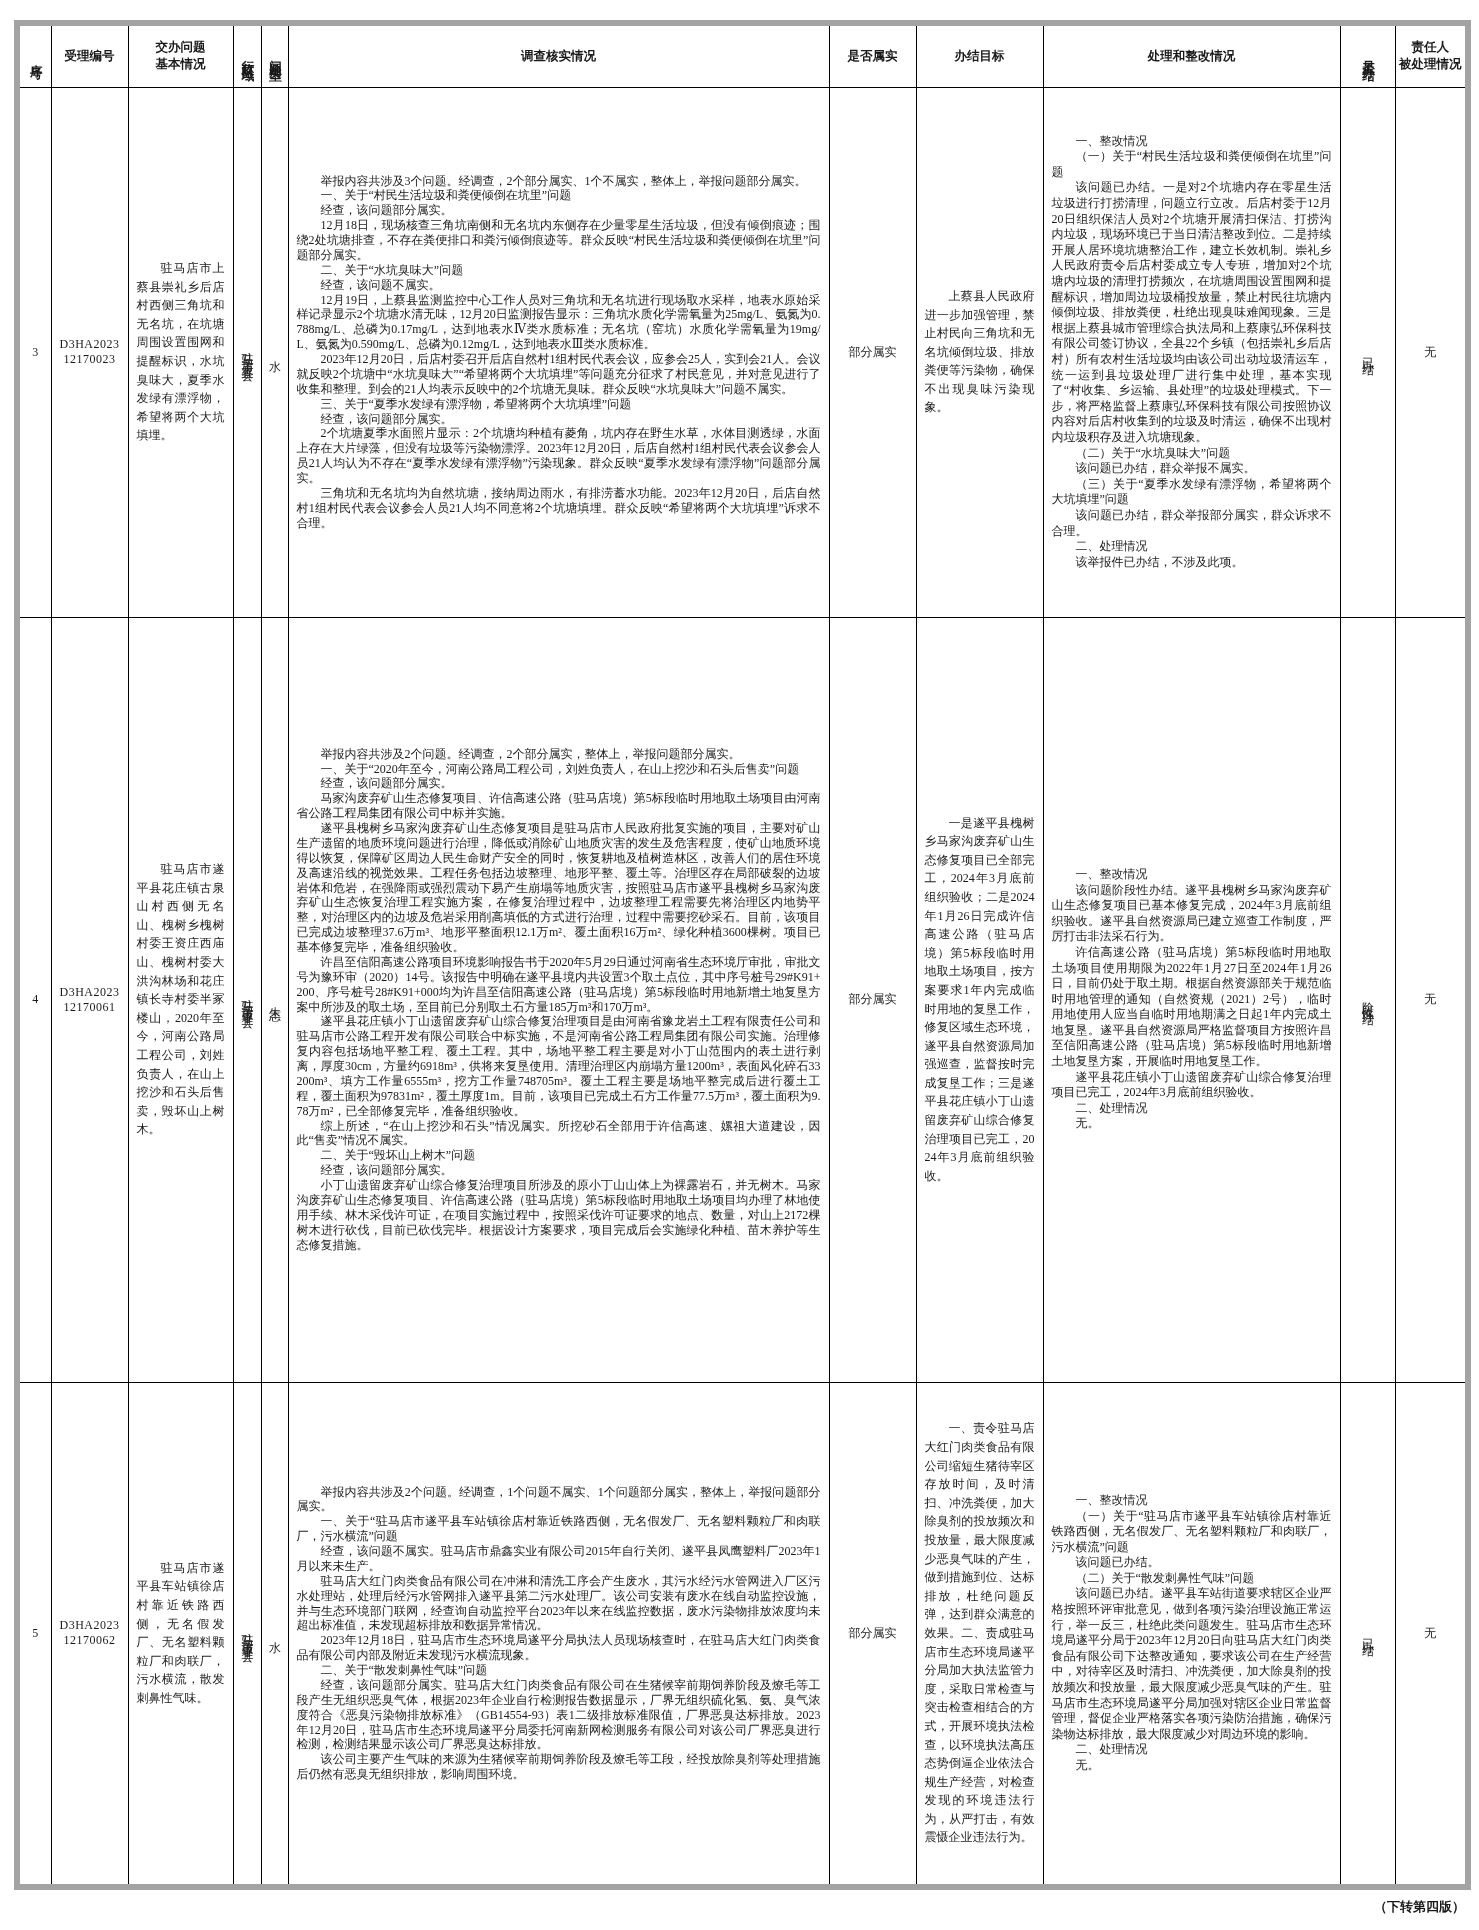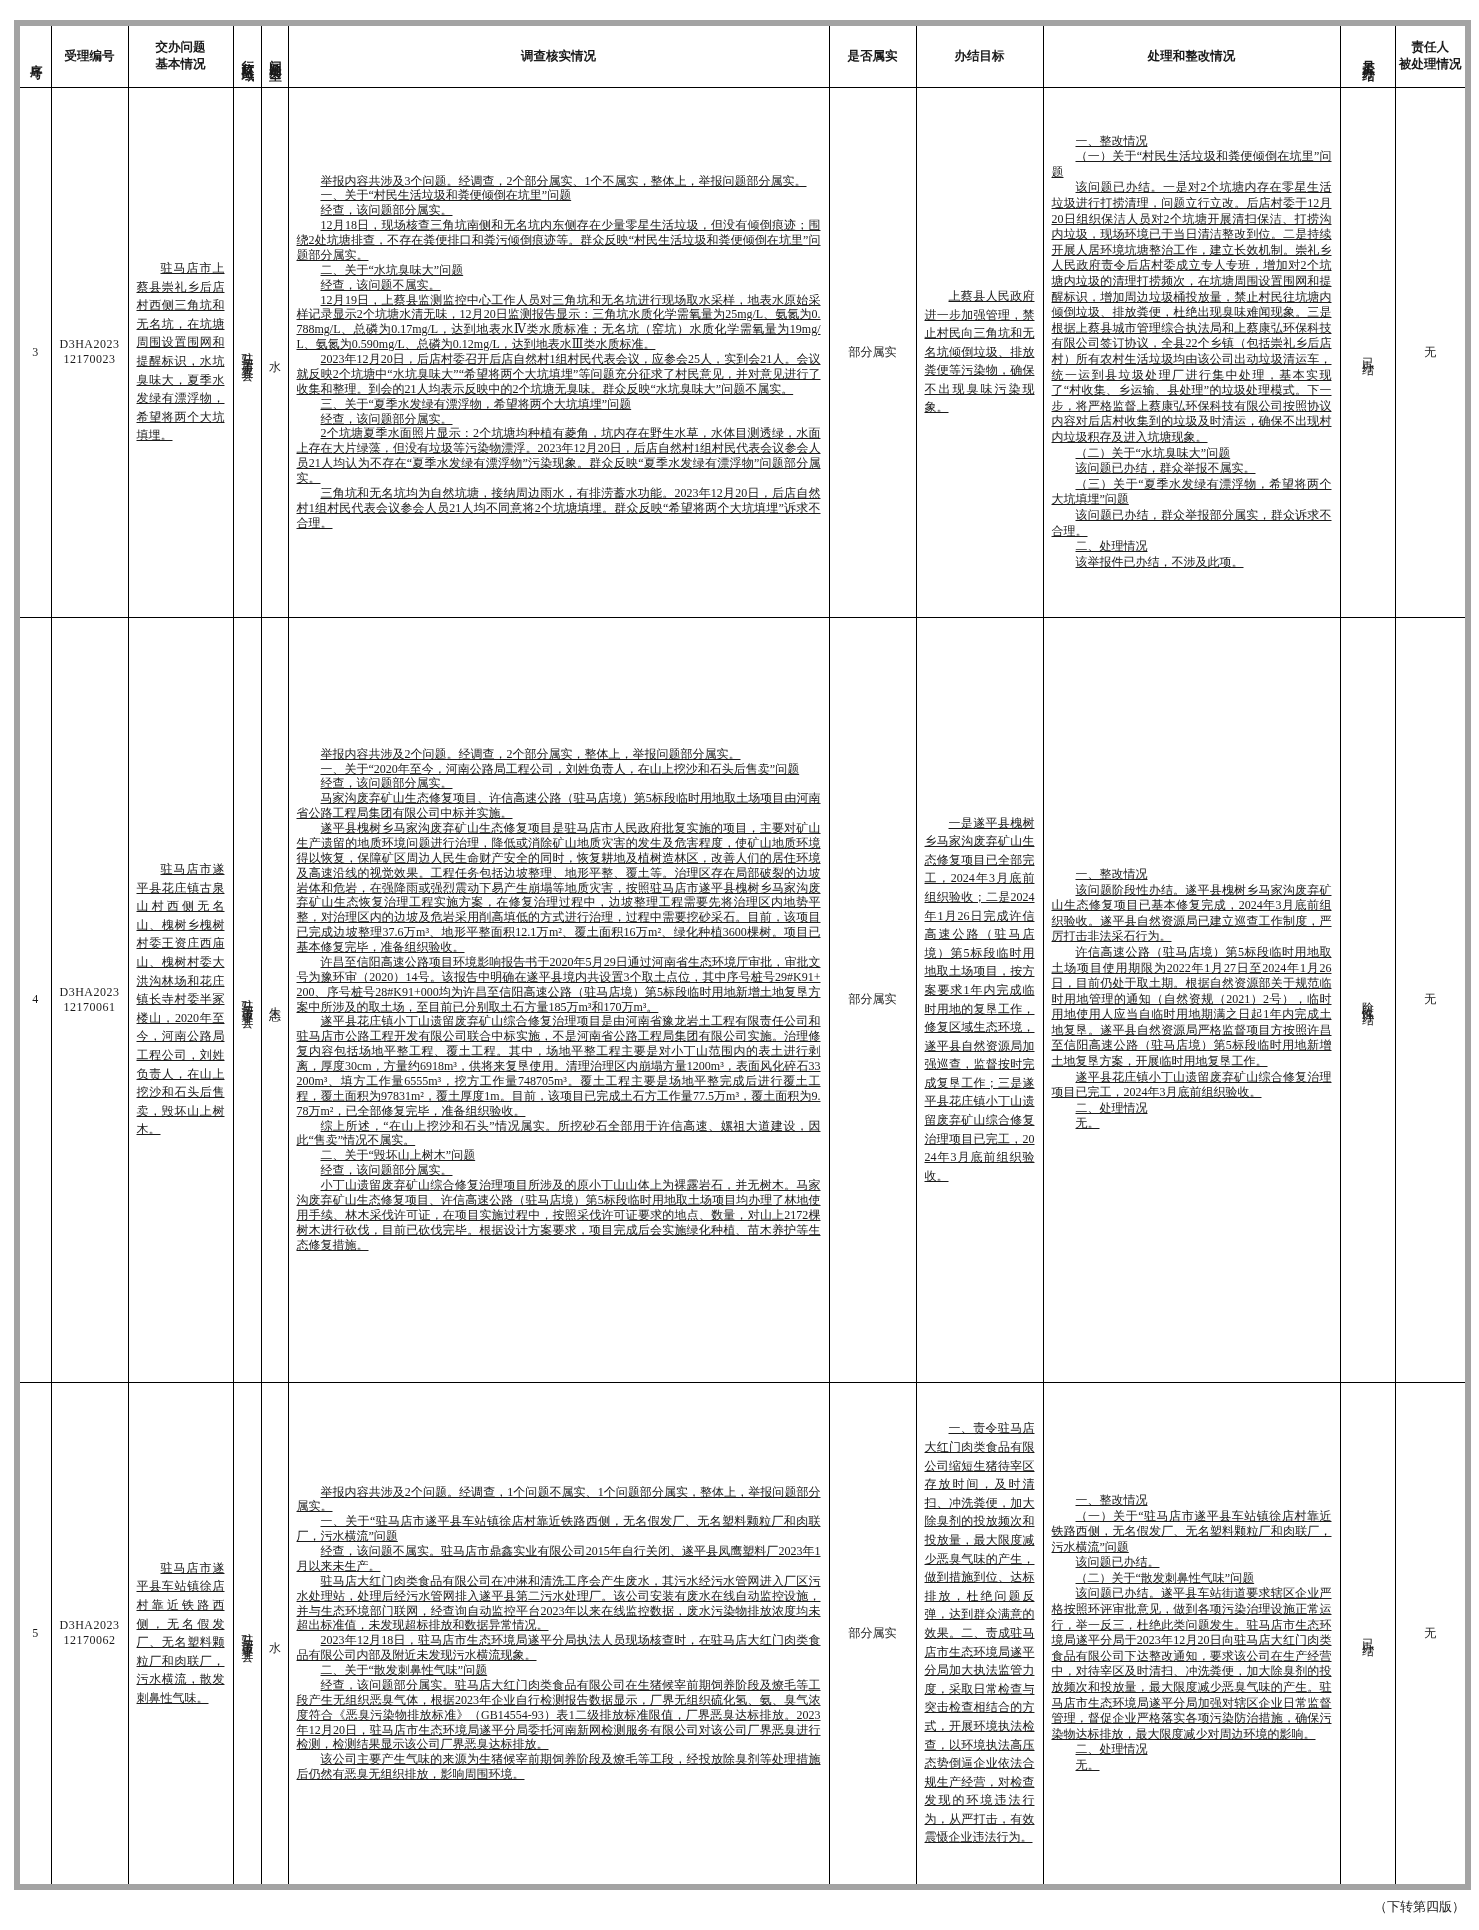--- a/index.html
+++ b/index.html
@@ -21,32 +21,32 @@
     font-weight:bold;text-align:center;height:64px;
     font-size:12.5px;padding:2px;
   }
   .pre{white-space:pre-line;font-family:Liberation Serif, serif;}
   .center{text-align:center;}
   .vwrap{display:flex;justify-content:center;align-items:center;height:100%;}
   .vert{
     writing-mode:vertical-rl;text-orientation:upright;
     letter-spacing:3px;line-height:1.1;margin:0 auto;
   }
-  td.textcell{padding:24px 8px;text-decoration:underline;}
+  td.textcell{padding:24px 8px;}
   .para{
     margin:0;text-indent:2em;text-align:justify;
     line-height:1.24;word-break:break-all;
   }
   .issue-cell .para{line-height:1.55;}
   .goal-cell .para{line-height:1.55;}
   .rect-cell .para{line-height:1.3;}
   .caseid{font-family:"Liberation Serif","DejaVu Serif",serif;letter-spacing:0.5px;}
   .footer{
     width:1451px;text-align:right;margin-top:8px;
-    font-size:13px;font-weight:normal;
+    font-size:13px;font-weight:bold;
   }
   tr.r3{height:530px;}
   tr.r4{height:765px;}
   tr.r5{height:505px;}
 </style>
 </head>
 <body>
 
 <table class="report">
   <colgroup>

